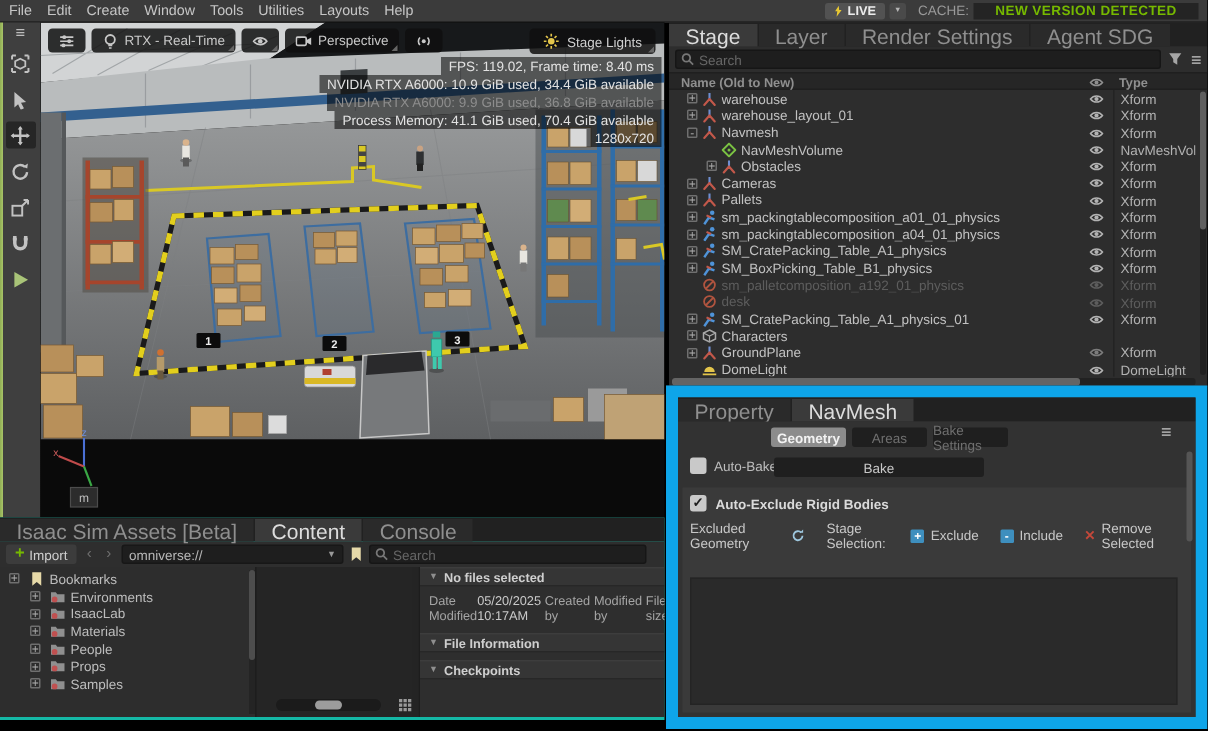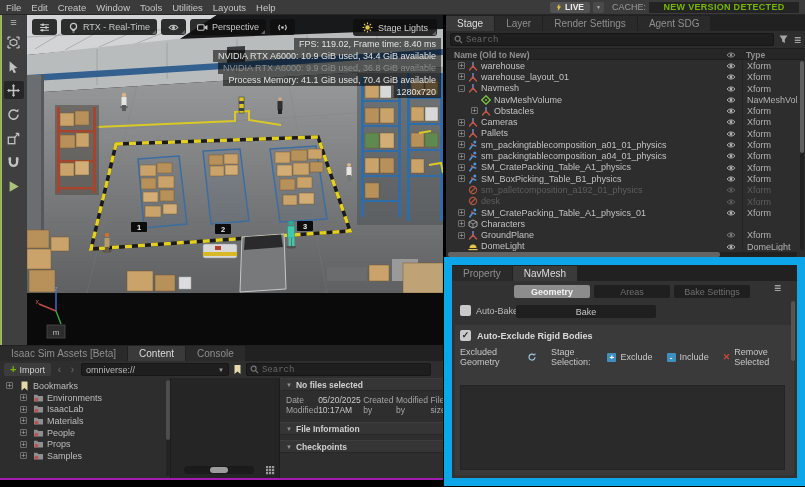--- a/index.html
+++ b/index.html
@@ -38,37 +38,37 @@
   .stage-lights{position:absolute;top:4px;right:6px;display:flex;align-items:center;gap:5px;height:17px;padding:0 9px;background:rgba(15,15,15,.85);border-radius:3px;font-size:9px;color:#d0d0d0}
   .stage-lights svg{width:11px;height:11px}
   .stage-lights::after{content:"";position:absolute;right:1px;bottom:1px;border-left:4px solid transparent;border-bottom:4px solid #666}
   .vp-stats{position:absolute;top:23px;right:2px;text-align:right;font-size:9px;line-height:12px;color:#e2e2e2}
   .vp-stats .ln{display:block}
   .vp-stats .ln span{background:rgba(0,0,0,.55);padding:0 5px;display:inline-block}
   .vp-stats .ln.dim span{color:#8d8d8d}
   .axis{position:absolute;left:5px;bottom:6px;width:48px;height:54px}
 
   
-  .ptabs{height:16px;background:#212121;display:flex;font-size:10px;color:#8f8f8f;align-items:flex-end}
+  .ptabs{height:16px;background:#212121;display:flex;font-size:14px;color:#8f8f8f;align-items:flex-end}
   .ptab{height:15px;padding:0 11px;display:flex;align-items:center;background:#2a2a2a;margin-right:1px;white-space:nowrap}
   .ptab.active{background:#3a3a3a;color:#dcdcdc}
   .exp{width:7px;height:7px;border:1px solid #6f6f6f;border-radius:1px;margin-right:3px;position:relative;flex:none}
   .exp::before{content:"+";position:absolute;left:0;top:0;width:5px;height:5px;text-align:center;font-size:8px;line-height:6px;color:#b0b0b0}
   .exp.m::before{content:"-"}
   .exp.n{visibility:hidden}
   .cb{width:11px;height:11px;background:#c9c9c9;border-radius:2px;flex:none;position:relative}
   .cb.checked::before{content:"\2713";position:absolute;left:0;top:0;width:11px;text-align:center;font-size:9px;line-height:11px;color:#1e1e1e;font-weight:bold}
   .burger{color:#c5c5c5;font-size:12px;line-height:10px}
 
   
   #stage-panel{position:absolute;left:446px;top:15px;width:359px;height:243px;background:#2d2d2d}
   .srch-row{height:17px;display:flex;align-items:center;gap:5px;padding:0 4px;background:#2d2d2d}
   .srch{flex:1;height:13px;background:#1e1e1e;border:1px solid #161616;border-radius:2px;display:flex;align-items:center}
   .srch svg{width:9px;height:9px;margin:0 3px;color:#777;flex:none}
-  .srch input{flex:1;min-width:0;background:none;border:none;outline:none;color:#bbb;font-size:9px;font-family:Liberation Mono, monospace}
+  .srch input{flex:1;min-width:0;background:none;border:none;outline:none;color:#bbb;font-size:9px;font-family:Liberation Sans, sans-serif}
   .srch input::placeholder{color:#666}
   .fico{color:#a5a5a5;width:10px}
   .fico svg{width:9px;height:9px}
   .shead{height:12px;background:#262626;border-top:1px solid #1f1f1f;border-bottom:1px solid #1f1f1f;position:relative;font-size:8.5px;color:#8f8f8f;font-weight:bold}
   .shead .nm{position:absolute;left:8px;top:1px}
   .shead .eyeh{position:absolute;left:280px;top:2px;color:#8f8f8f}
   .shead .eyeh svg{width:10px;height:8px}
   .shead .tph{position:absolute;left:300px;top:1px}
   .rows{position:absolute;left:0;top:45px;right:0;bottom:7px;overflow:hidden}
   .srow{height:11.3px;display:flex;align-items:center;position:relative;padding-left:12px;font-size:9px;color:#c2c2c2}
@@ -83,42 +83,42 @@
   .coldiv{position:absolute;left:296px;top:45px;bottom:7px;width:1px;background:#232323}
   .vscroll{position:absolute;right:1px;top:46px;width:4px;bottom:8px;background:#212121;border-radius:2px}
   .vscroll i{position:absolute;top:0;left:0;width:4px;height:92px;background:#5f5f5f;border-radius:2px}
   .hscroll{position:absolute;left:2px;bottom:1px;height:5px;right:8px;background:#212121;border-radius:2px}
   .hscroll i{display:block;width:78%;height:5px;background:#646464;border-radius:2px}
 
   
   #navmesh-panel{position:absolute;left:444px;top:257px;width:361px;height:229px;border:8px solid #0ea5e9;background:#2d2d2d}
   .nm-body{position:absolute;left:0;top:16px;right:0;bottom:0;background:#323232}
   .modes{position:absolute;left:62px;top:4px;display:flex;gap:4px}
-  .mode{width:76px;height:13px;background:#1f1f1f;color:#6f6f6f;font-size:9px;display:flex;align-items:center;justify-content:center;border-radius:2px}
+  .mode{width:50px;height:13px;background:#1f1f1f;color:#6f6f6f;font-size:9px;display:flex;align-items:center;justify-content:center;border-radius:2px}
   .mode.active{background:#8c8c8c;color:#f2f2f2;font-weight:bold}
   .nm-burger{position:absolute;right:16px;top:2px}
   .ab-row{position:absolute;left:8px;top:24px;display:flex;align-items:center;gap:5px;color:#bdbdbd}
   .bake{position:absolute;left:64px;top:24px;width:140px;height:13px;background:#1f1f1f;border-radius:2px;color:#c8c8c8;display:flex;align-items:center;justify-content:center;font-size:9px}
   .sub{position:absolute;left:3px;right:3px;top:44px;bottom:3px;background:#3a3a3a}
   .aer-row{display:flex;align-items:center;gap:6px;padding:5px 5px 3px 5px;color:#dadada;font-weight:bold}
   .ex-row{display:flex;align-items:center;gap:4px;padding:3px 5px;font-size:9px;color:#c8c8c8}
   .ex-row .lbl{margin-right:2px}
   .ex-row .gap{width:8px}
   .sq{width:9px;height:9px;border-radius:1px;background:#3e8fbe;position:relative;flex:none}
   .sq::before{position:absolute;left:0;top:0;width:9px;text-align:center;font-size:8px;line-height:9px;color:#fff;font-weight:bold}
   .sq.plus::before{content:"+"}
   .sq.minus::before{content:"-"}
   .xmark{color:#c4483a;font-weight:bold}
   .refresh{color:#9ec7de}
   .refresh svg{width:10px;height:10px}
   .listarea{position:absolute;left:5px;right:9px;top:60px;bottom:5px;background:#2a2a2a;border:1px solid #242424}
   .nmscroll{position:absolute;right:2px;top:20px;width:4px;height:60px;background:#555;border-radius:2px}
 
   
-  #content-panel{position:absolute;left:0;top:345px;width:443px;height:135px;background:#a21caf}
+  #content-panel{position:absolute;left:0;top:345px;width:443px;height:135px;background:#14b8a6}
   .c-toolbar{height:17px;display:flex;align-items:center;gap:4px;padding:0 4px;background:#2e2e2e}
   .imp{display:flex;align-items:center;gap:3px;background:#3c3c3c;border-radius:2px;height:13px;padding:0 6px;color:#cfcfcf}
   .imp .plus{color:#76b900;font-weight:bold;font-size:11px;line-height:9px}
   .navarr{color:#6f6f6f;width:9px;text-align:center;font-size:10px}
   .pathf{width:148px;height:13px;background:#1e1e1e;border:1px solid #171717;border-radius:2px;display:flex;align-items:center;padding:0 4px;position:relative}
   .pathf input{flex:1;min-width:0;background:none;border:none;outline:none;color:#b8b8b8;font-size:9px;font-family:inherit}
   .pathf .dd2{color:#999;font-size:6px}
   .bkm{color:#c9c9c9}
   .bkm svg{width:9px;height:11px}
   .c-body{position:absolute;left:0;top:33px;right:0;bottom:2px;display:flex}

